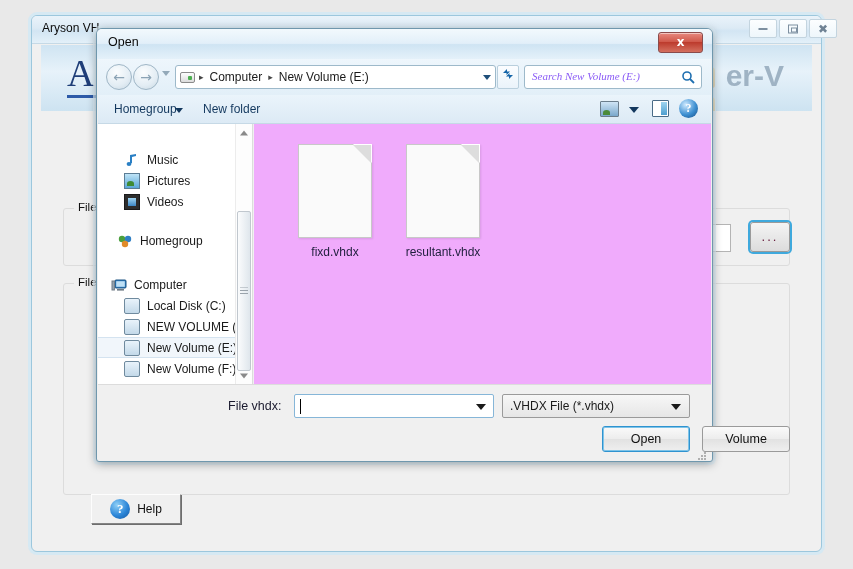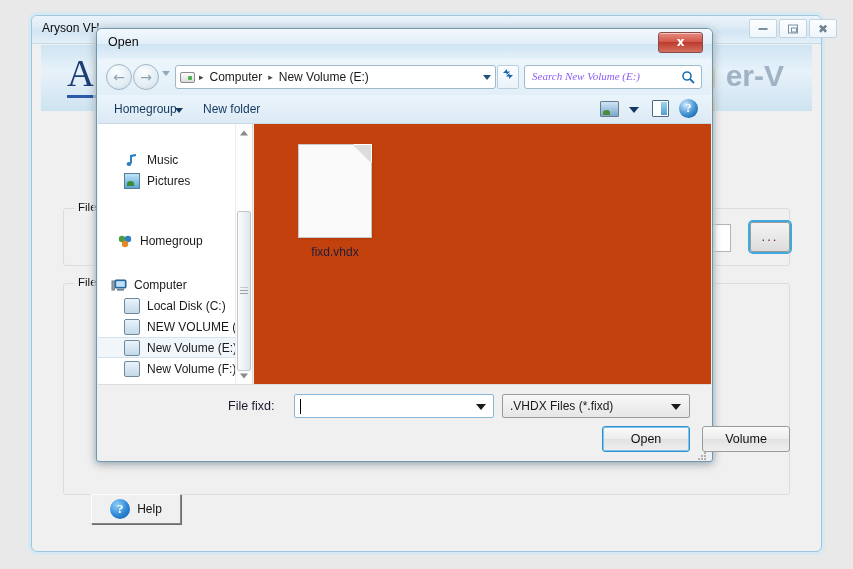--- a/index.html
+++ b/index.html
@@ -246,21 +246,21 @@
   .sb-arrow { position:absolute; left:0; right:0; height:17px; }
   .sb-arrow .t { position:absolute; left:50%; top:50%; transform:translate(-50%,-50%); width:0;height:0;
     border-left:4px solid transparent;border-right:4px solid transparent;}
   #sb-up { top:0; } #sb-up .t { border-bottom:5px solid #8a8a8a; }
   #sb-down { bottom:0; } #sb-down .t { border-top:5px solid #8a8a8a; }
   #sb-thumb { position:absolute; left:1px; right:1px; top:87px; height:160px;
     background:linear-gradient(to right,#fbfcfd,#dfe6ec); border:1px solid #c0c7ce; border-radius:2px;}
   #sb-thumb:after{ content:""; position:absolute; left:50%; top:50%; transform:translate(-50%,-50%);
     width:8px;height:7px; background:repeating-linear-gradient(to bottom,#9aa3ab 0 1px,transparent 1px 3px);}
 
-  #file-pane { position:absolute; left:157px; top:95px; right:1px; bottom:77px; background:#c2410c;padding-left:8px; }
+  #file-pane { position:absolute; left:157px; top:95px; right:1px; bottom:77px; background:#f0abfc;padding-left:8px; }
   .file-item { position:absolute; width:118px; text-align:center; }
   .file-ico {
     position:relative; width:74px; height:94px; margin:0 auto;
     background:#fafafa; border:1px solid #c8c8c8;
     box-shadow: 1px 1px 2px rgba(0,0,0,0.10);
   }
   .file-ico:before{
     content:""; position:absolute; right:-1px; top:-1px;
     border-width:0 19px 19px 0; border-style:solid;
     border-color: transparent #ffffff transparent transparent;
@@ -407,20 +407,24 @@
             <path d="M6 12 L6 3 L12 2 L12 4 L8 5 L8 11 Z" fill="#2a7fc4"></path>
             <ellipse cx="5" cy="12" rx="2.4" ry="2" fill="#2a7fc4"></ellipse>
           </svg>
       </span>
       <span class="lbl">Music</span>
     </div>
     <div class="navitem" style="top:46px;padding-left:26px;">
       <span class="ic ic-pic"></span>
       <span class="lbl">Pictures</span>
     </div>
+    <div class="navitem" style="top:67px;padding-left:26px;">
+      <span class="ic ic-vid"></span>
+      <span class="lbl">Videos</span>
+    </div>
     <div class="navitem" style="top:106px;padding-left:19px;">
       <span class="ic ic-hg">
         <svg width="16" height="16" viewBox="0 0 16 16">
           <circle cx="5" cy="6" r="3.2" fill="#4a9f3d"></circle>
             <circle cx="11" cy="6" r="3.2" fill="#2f7fc4"></circle>
           <circle cx="8" cy="11" r="3.2" fill="#e08b2a"></circle>
         </svg>
       </span>
       <span class="lbl">Homegroup</span>
     </div>
@@ -461,30 +465,34 @@
           <span class="t"></span>
         </div>
     </div>
   </div>
 
   <div id="file-pane">
     <div class="file-item" style="left:22px; top:20px;">
       <div class="file-ico"></div>
       <div class="file-name">fixd.vhdx</div>
     </div>
+    <div class="file-item" style="left:130px; top:20px;">
+      <div class="file-ico"></div>
+      <div class="file-name">resultant.vhdx</div>
+    </div>
   </div>
 
   <div id="dlg-bottom">
-    <span id="fn-label">File fixd:</span>
+    <span id="fn-label">File vhdx:</span>
     <div id="fn-input" title="">
       <span id="fn-caret"></span>
       <span id="fn-drop"></span>
     </div>
     <div id="filter-combo">
-      <span id="filter-text">.VHDX Files (*.fixd)</span>
+      <span id="filter-text">.VHDX File (*.vhdx)</span>
       <span id="filter-drop"></span>
     </div>
     <div class="dlg-btn" id="open-btn">Open</div>
     <div class="dlg-btn" id="cancel-btn">Volume</div>
     <div id="resize-grip">
       <svg width="10" height="10" viewBox="0 0 10 10">
         <g fill="#b0b0b0">
           <rect x="7" y="7" width="2" height="2"></rect>
             <rect x="4" y="7" width="2" height="2"></rect>
             <rect x="7" y="4" width="2" height="2"></rect>

